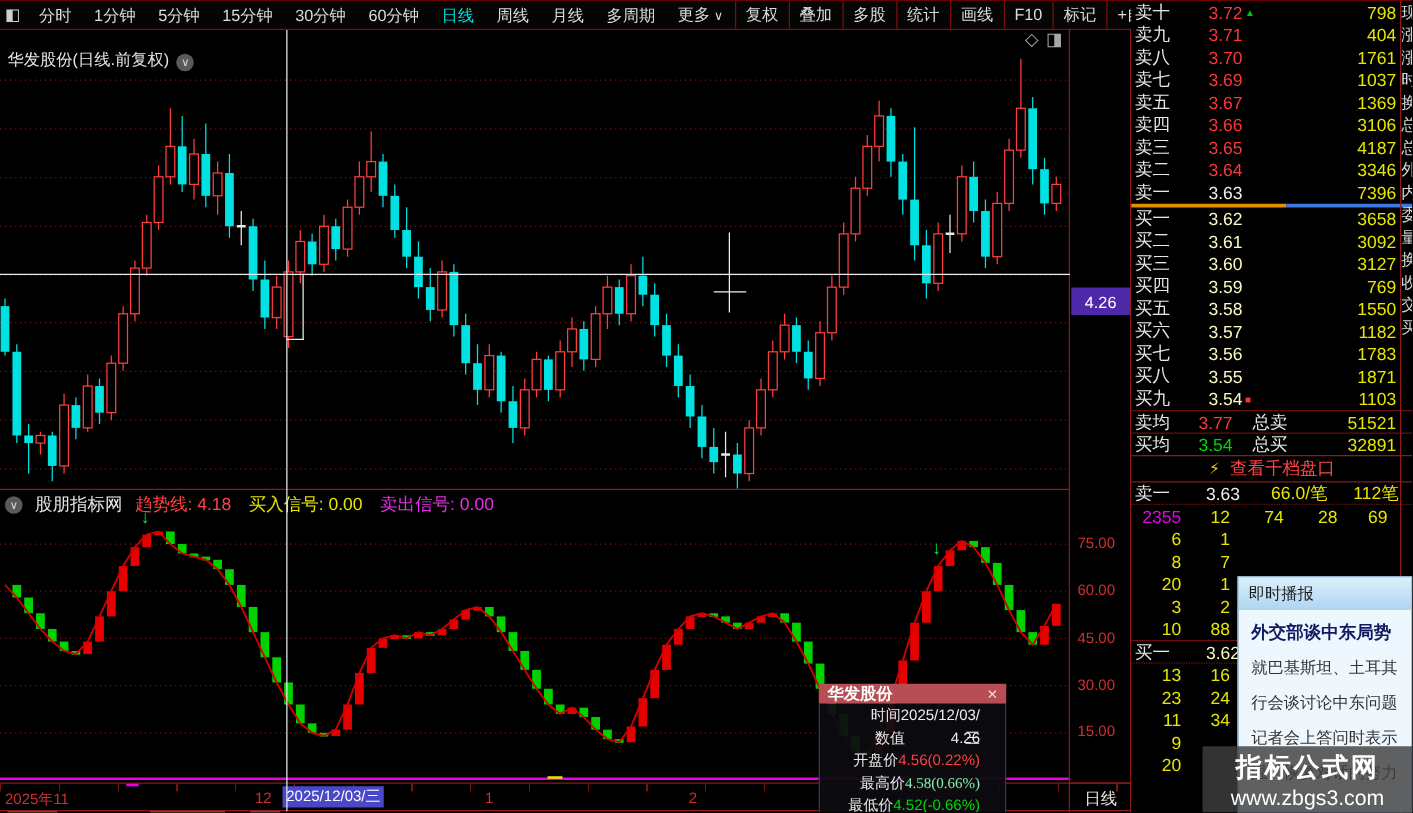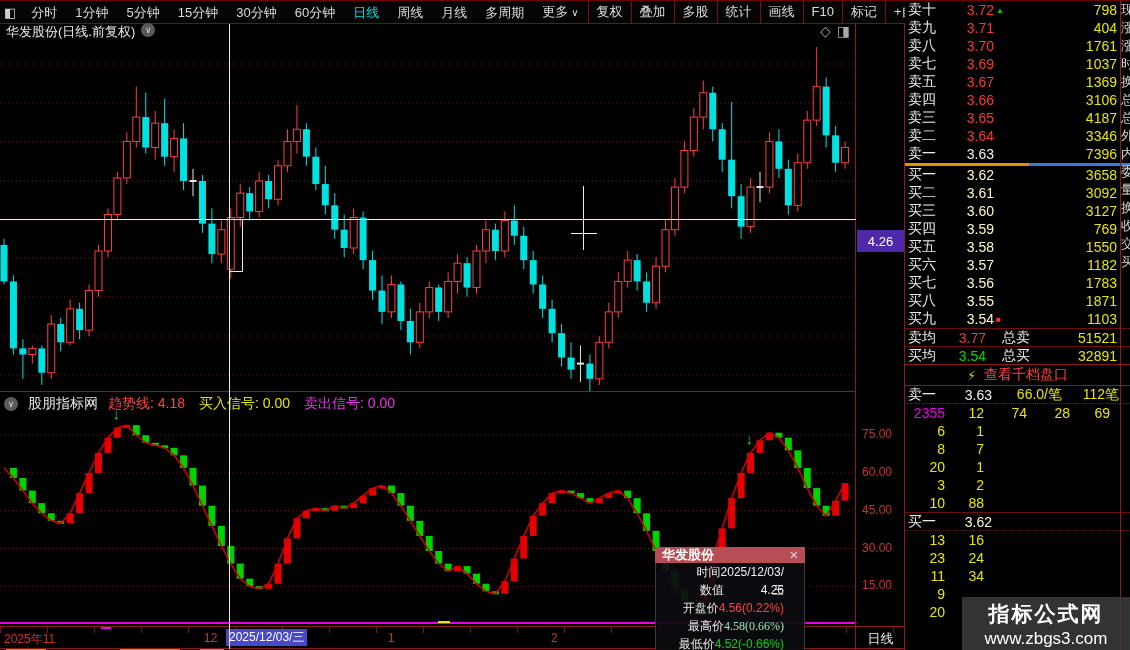--- a/index.html
+++ b/index.html
@@ -10,21 +10,21 @@
   .menubar{left:0;top:0;width:905px;height:22px;background:#050505;border-bottom:1px solid #7a0e0e;
            display:flex;align-items:center;font-size:13px;color:#dcdcdc;}
   .m-icon{color:#cfcfcf;font-size:13px;margin:0 6px 0 4px;}
   .mL{display:flex;align-items:center;height:100%;}
   .mL-item{padding:0 9px;line-height:21px;cursor:default;white-space:nowrap;}
   .mL-item.active{color:#00dcdc;}
   .mR{display:flex;align-items:center;height:100%;margin-left:auto;}
   .mR-item{padding:0 8px;line-height:20px;border-left:1px solid #7a0e0e;height:100%;display:flex;align-items:center;white-space:nowrap;}
   .chev{font-size:10px;margin-left:3px;color:#dcdcdc;}
   
-  .titlebar{left:0;top:22px;width:905px;height:18px;display:flex;align-items:flex-start;color:#e6e6e6;font-size:13px;}
+  .titlebar{left:0;top:38px;width:905px;height:18px;display:flex;align-items:flex-end;color:#e6e6e6;font-size:13px;}
   .titlebar .t{margin-left:6px;}
   .circ{display:inline-block;width:14px;height:14px;border-radius:50%;background:#5a5a5a;color:#ddd;
         font-size:9px;line-height:14px;text-align:center;margin-left:6px;}
   .corner-icons{position:absolute;right:280px;top:22px;display:flex;gap:6px;color:#a8a8a8;font-size:14px;}
   
   .main-chart{left:0;top:40px;width:855px;height:350px;}
   .ind-panel{left:0;top:390px;width:855px;height:235px;border-top:1px solid #8b1a1a;box-sizing:border-box;}
   .ind-head{position:absolute;left:4px;top:3px;display:flex;align-items:center;gap:10px;font-size:14px;color:#e8e8e8;z-index:4;white-space:nowrap;}
   .zero-line{left:0;top:621px;width:855px;height:2px;background:#e800e8;z-index:2;}
   .sig-mark{height:2px;z-index:3;}
@@ -698,20 +698,32 @@
       <div>外</div>
       <div>内</div>
       <div>委</div>
       <div>量</div>
       <div>换</div>
       <div>收</div>
       <div>交</div>
       <div>买</div>
     </div>
 
+  <div class="abs news">
+    <div class="news-head">
+      <span>即时播报</span>
+    </div>
+    <div class="news-headline">外交部谈中东局势</div>
+    <div id="news-lines">
+        <div class="news-line">就巴基斯坦、土耳其</div>
+        <div class="news-line">行会谈讨论中东问题</div>
+        <div class="news-line">记者会上答问时表示</div>
+        <div class="news-line">温、恢复对话的努力</div>
+      </div>
+  </div>
 
   <div class="abs popup">
     <div class="pop-head">
       <span class="ti">华发股份</span>
       <span class="x">×</span>
     </div>
     <div class="pop-body" id="pop-body">
         <div class="pop-row">
           <span class="k">时间</span>
           <span class="v" style="color: rgb(240, 240, 240);">2025/12/03/三</span>

